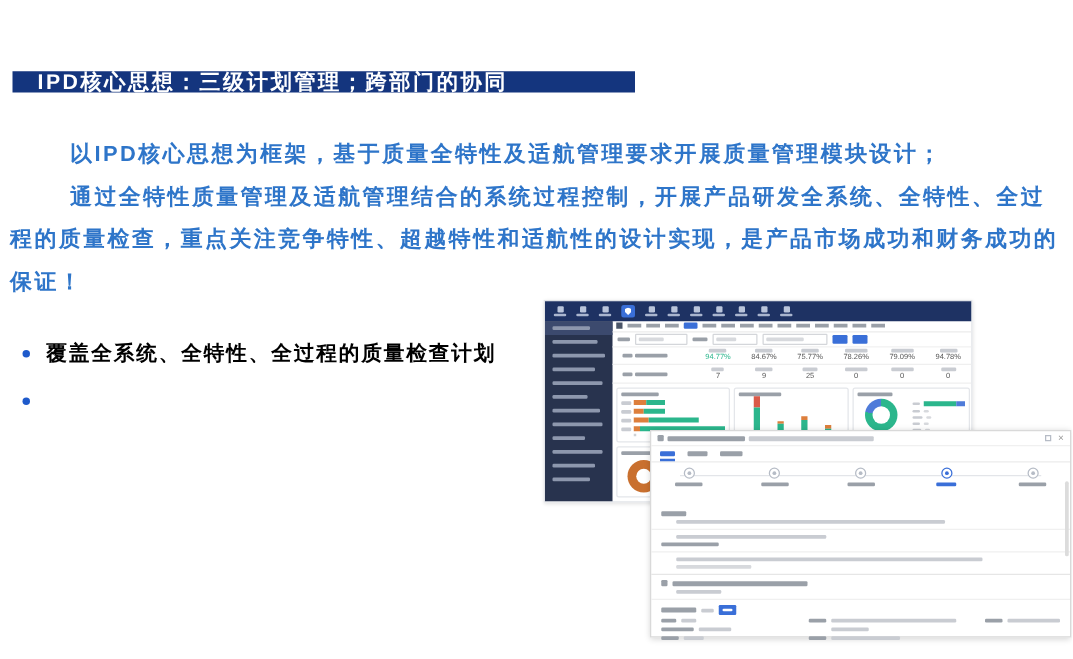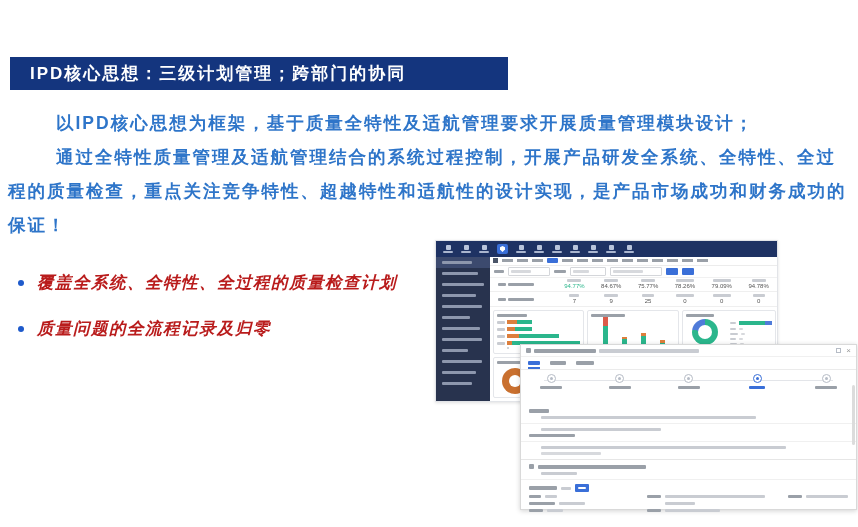--- a/index.html
+++ b/index.html
@@ -2,31 +2,31 @@
 <html><head>
 <meta charset="utf-8">
 <style>
   html,body{margin:0;padding:0;background:#fff;}
   .slide{position:relative;width:858px;height:527px;background:#fff;overflow:hidden;
          font-family:"Liberation Sans","DejaVu Sans",sans-serif;}
   
   .title-row{position:absolute;left:28px;top:8px;display:flex;align-items:center;gap:12px;}
   .title-square{width:14px;height:14px;background:#14357E;}
   .page-title{margin:0;font-size:21px;font-weight:bold;color:#14357E;letter-spacing:2px;}
-  .banner{position:absolute;left:10px;top:57px;width:498px;height:33px;background:#14357E;
+  .banner{position:absolute;left:10px;top:57px;width:498px;height:17px;background:#14357E;
           display:flex;align-items:center;}
   .banner span{color:#fff;font-size:17px;font-weight:bold;letter-spacing:2px;padding-left:20px;}
   .para{position:absolute;left:8px;width:844px;margin:0;color:#2E75C9;font-weight:bold;
         font-size:17.5px;line-height:34px;letter-spacing:2px;text-indent:48px;}
   .para1{top:106px;}
   .para2{top:140px;}
   .bullets{position:absolute;left:18px;top:272px;margin:0;padding:0;list-style:none;}
   .bullets li{display:flex;align-items:center;gap:13px;margin-bottom:24px;}
   .bullet-dot{width:6px;height:6px;border-radius:50%;background:#1E5ACB;flex:none;}
-  .bullets li span.txt{font-size:16.5px;font-weight:600;color:#b91c1c;letter-spacing:1.5px;font-style:italic;}
+  .bullets li span.txt{font-size:16.5px;font-weight:600;color:#000000;letter-spacing:1.5px;}
   
   .ph{display:inline-block;background:#c9ccd2;border-radius:1px;height:3px;vertical-align:middle;}
   .ph.d{background:#9aa0a8;} .ph.l{background:#d7d9dd;} .ph.w{background:#aab6cf;}
   
   .shot1{position:absolute;left:435px;top:240px;width:341px;height:160px;background:#fff;
          border:1px solid #e2e4e8;box-shadow:0 1px 3px rgba(0,0,0,.12);z-index:1;font-size:0;}
   .topbar{height:16px;background:#1E3263;display:flex;align-items:center;gap:8px;padding:0 7px;}
   .nav-item{display:flex;flex-direction:column;align-items:center;gap:1px;}
   .nav-ic{width:5px;height:5px;background:#b9c4da;border-radius:1px;}
   .nav-item.active{background:#3A6FD8;border-radius:2px;padding:2px 3px;}
@@ -109,21 +109,20 @@
   <p class="para para1">以IPD核心思想为框架，基于质量全特性及适航管理要求开展质量管理模块设计；</p>
   <p class="para para2">通过全特性质量管理及适航管理结合的系统过程控制，开展产品研发全系统、全特性、全过程的质量检查，重点关注竞争特性、超越特性和适航性的设计实现，是产品市场成功和财务成功的保证！</p>
 
   <ul class="bullets">
     <li>
       <span class="bullet-dot"></span>
       <span class="txt">覆盖全系统、全特性、全过程的质量检查计划</span>
     </li>
     <li>
       <span class="bullet-dot"></span>
-      <span class="txt">质量问题的全流程记录及归零</span>
     </li>
   </ul>
 
   <div class="shot1">
     <div class="topbar">
         <span class="nav-item">
           <span class="nav-ic"></span>
           <span class="ph w" style="width:10px;height:2px"></span>
         </span>
         <span class="nav-item">

